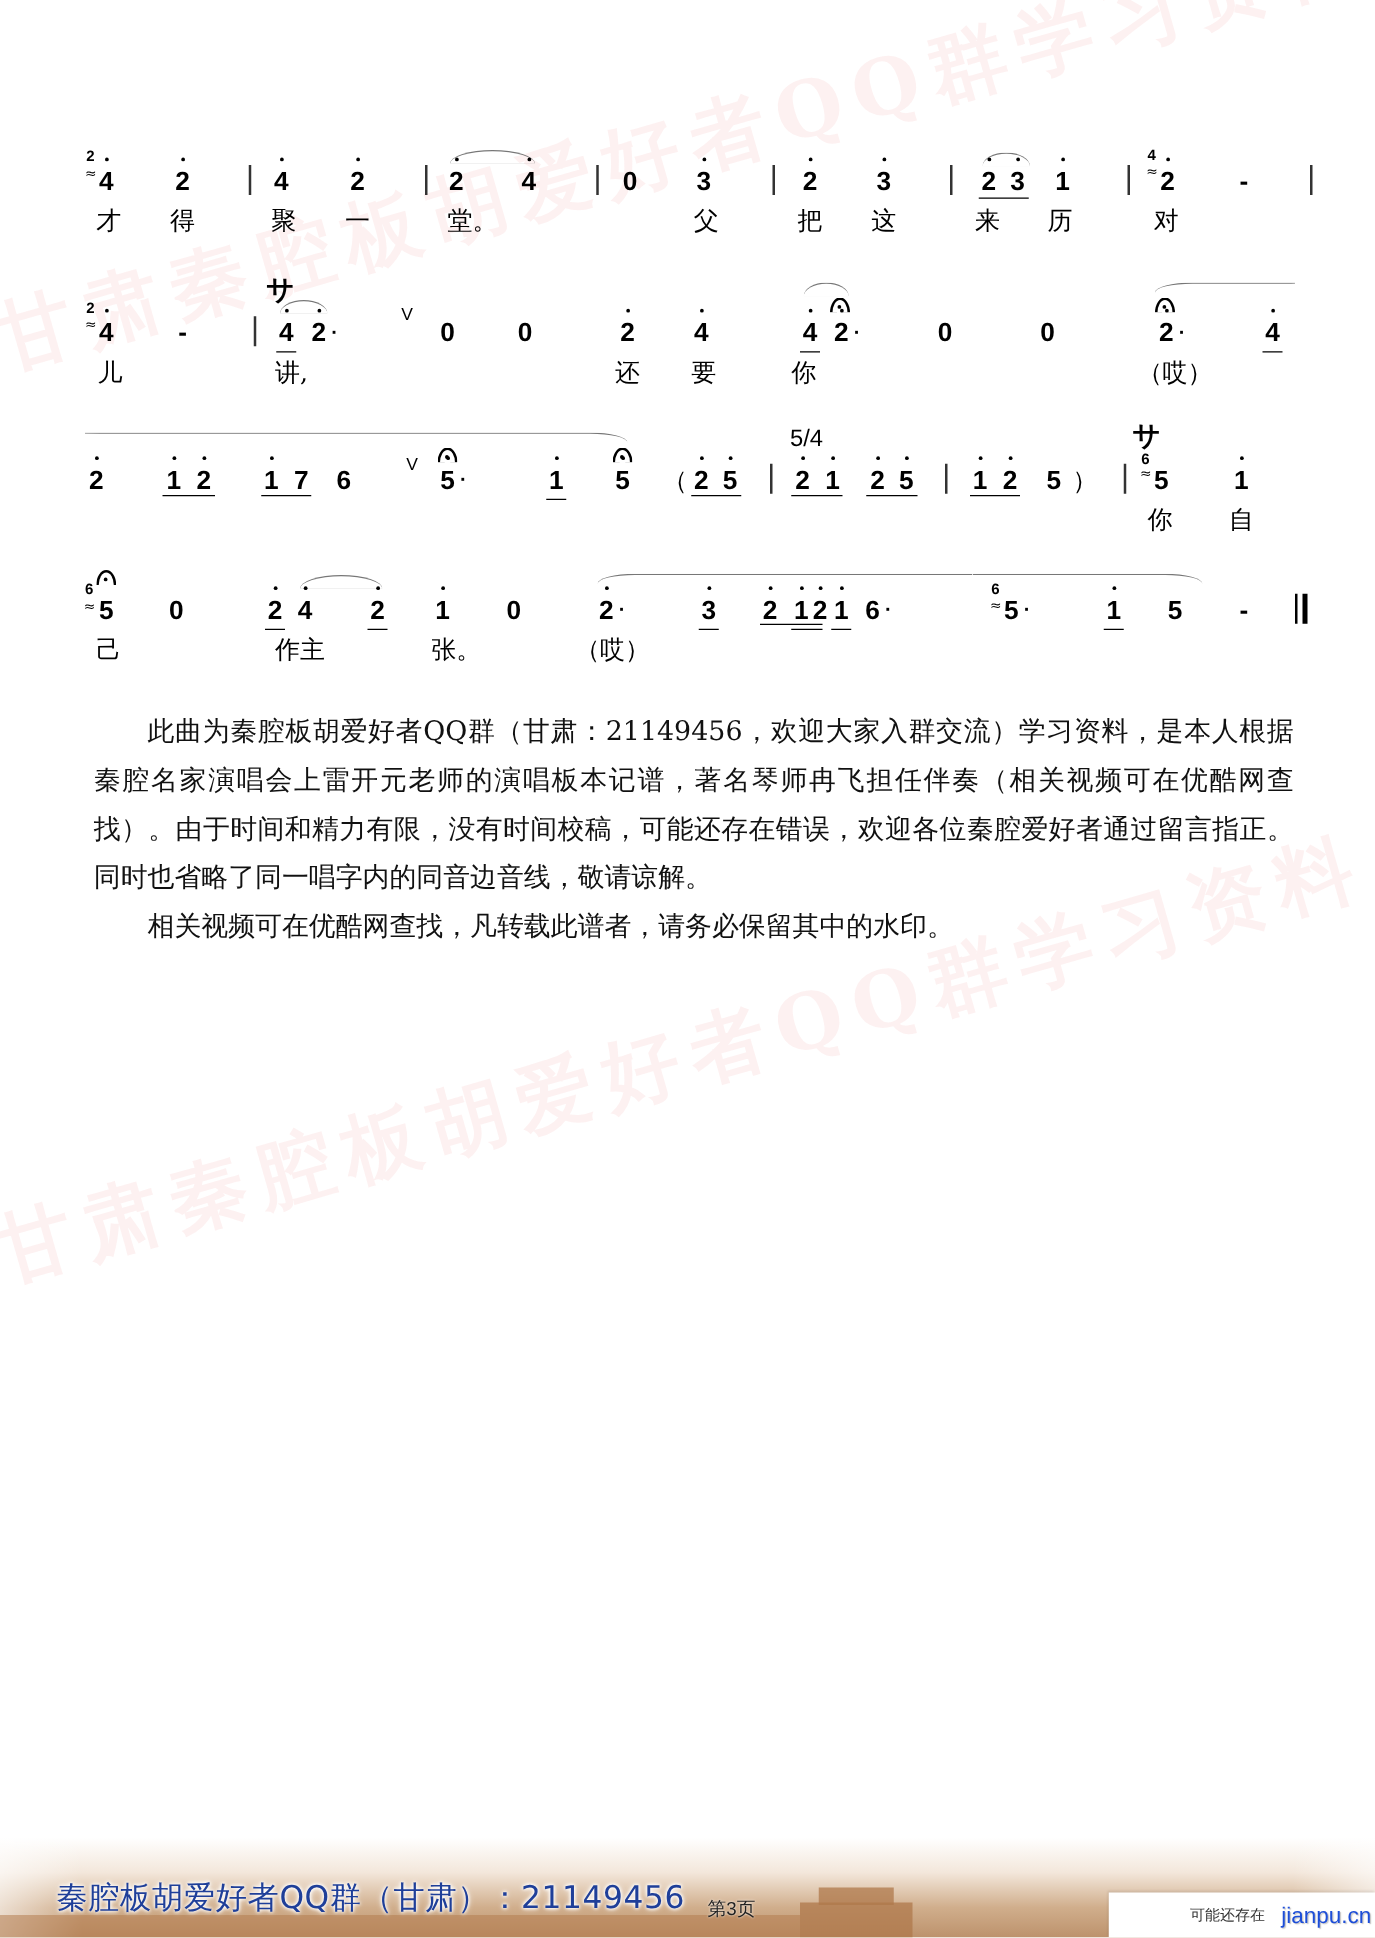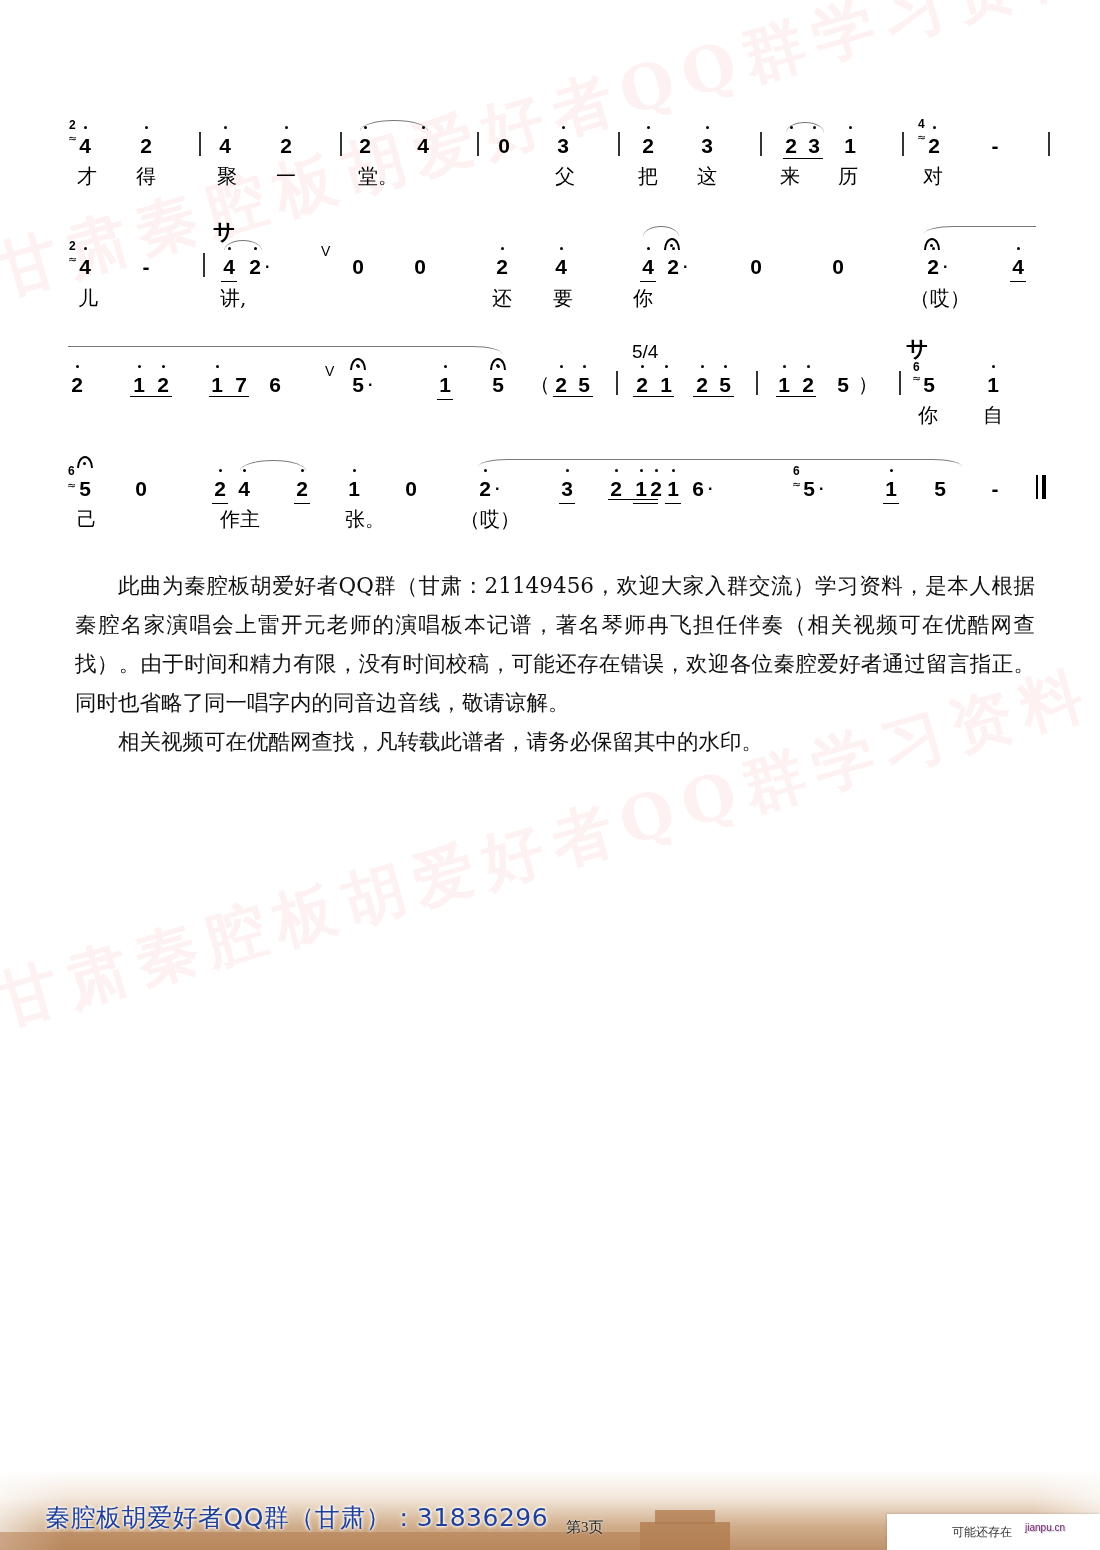--- a/index.html
+++ b/index.html
@@ -66,29 +66,29 @@
   }
   .tower { position:absolute; background:rgba(175,120,75,0.75); }
   .footer-title {
     position:absolute; left:45px; top:31px;
     font-family:"DejaVu Sans", sans-serif; font-size:25px; color:#1f3f99;
     text-shadow: 0 0 3px #fff, 0 0 3px #fff, 0 0 5px #fff;
     letter-spacing:0.5px;
   }
   .page-num {
     position:absolute; left:566px; top:48px;
-    font-family:Liberation Serif, serif; font-size:15px; color:#222;
+    font-family:Liberation Sans, sans-serif; font-size:15px; color:#222;
     text-shadow:0 0 2px #fff;
   }
   .site-badge {
     position:absolute; left:887px; top:1514px; width:213px; height:36px; background:#fff;
     box-shadow: -1px -1px 2px rgba(0,0,0,0.1);
   }
   .site-badge .cn { position:absolute; left:65px; top:10px; font-family:"DejaVu Serif", serif; font-size:12px; color:#333; }
-  .site-badge .en { position:absolute; left:138px; top:8px; font-family:"Liberation Sans", sans-serif; font-size:10px; color:#701a75; text-shadow:1px 1px 1px rgba(0,0,0,0.25); }
+  .site-badge .en { position:absolute; left:138px; top:8px; font-family:"Liberation Sans", sans-serif; font-size:18px; color:#1d4ed8; text-shadow:1px 1px 1px rgba(0,0,0,0.25); }
 </style>
 </head>
 <body>
 
 <div class="watermark wm1">甘肃秦腔板胡爱好者QQ群学习资料</div>
 <div class="watermark wm2">甘肃秦腔板胡爱好者QQ群学习资料</div>
 
 <div class="score">
 
   <div>
@@ -257,19 +257,19 @@
     <span>此曲为秦腔板胡爱好者QQ群（甘肃：21149456，欢迎大家入群交流）学习资料，</span><span>是本人根据秦腔名家演唱会上雷开元老师的演唱板本记谱，著名琴师冉飞担任伴奏</span><span>（相关视频可在优酷网查找）。由于时间和精力有限，没有时间校稿，可能还存在</span><span>错误，欢迎各位秦腔爱好者通过留言指正。同时也省略了同一唱字内的同音边音线，</span><span>敬请谅解。</span>
   </p>
   <p>相关视频可在优酷网查找，凡转载此谱者，请务必保留其中的水印。</p>
 </div>
 
 <div class="footer">
   <div class="footer-scene"></div>
   <div class="tower" style="left:640px;top:52px;width:90px;height:28px"></div>
   <div class="tower" style="left:655px;top:40px;width:60px;height:14px"></div>
   <div class="tower" style="left:0;top:62px;width:640px;height:18px;background:rgba(180,125,80,0.55)"></div>
-  <div class="footer-title">秦腔板胡爱好者QQ群（甘肃）：31836296</div>
+  <div class="footer-title">秦腔板胡爱好者QQ群（甘肃）：21149456</div>
   <div class="page-num">第3页</div>
 </div>
 <div class="site-badge">
   <span class="cn">可能还存在</span>
   <span class="en">jianpu.cn</span>
 </div>
 
 </body></html>

